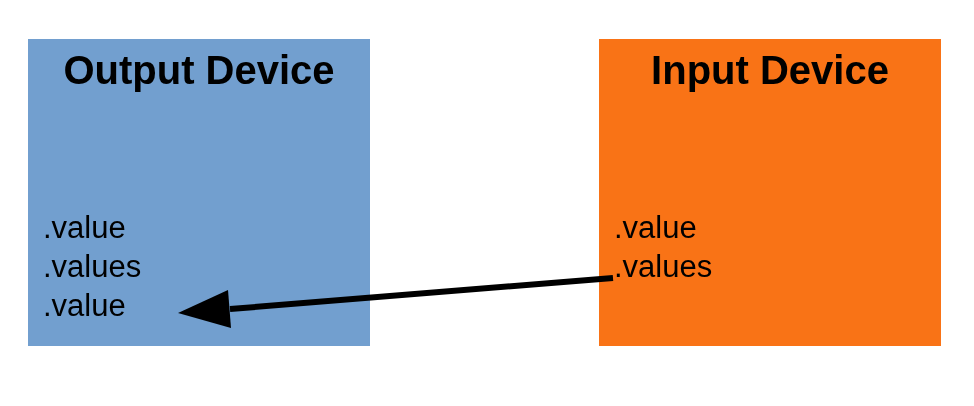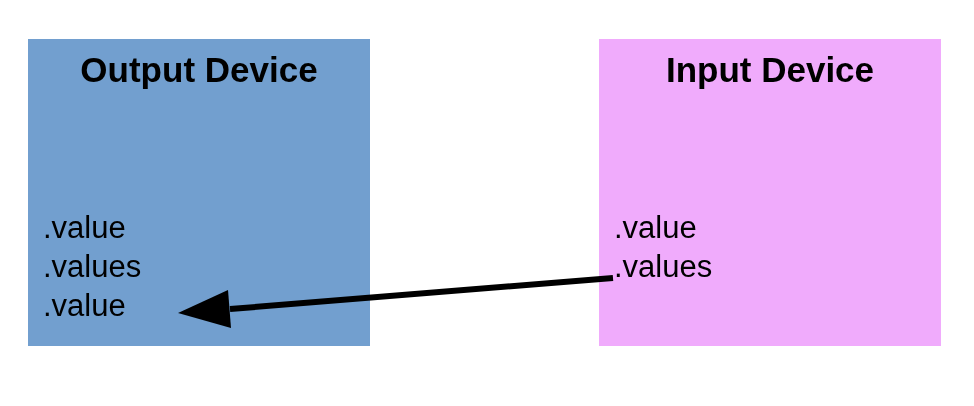--- a/index.html
+++ b/index.html
@@ -20,21 +20,21 @@
     top: 39px;
     width: 342px;
     height: 307px;
     box-sizing: border-box;
   }
   .device-box.left  { left: 28px; }
   .device-box.right { left: 599px; }
   .box-title {
     margin-top: 7px;
     text-align: center;
-    font-size: 35px;
+    font-size: 40px;
     font-weight: bold;
     color: #000000;
     line-height: 48px;
     white-space: nowrap;
   }
   .field-list {
     position: absolute;
     top: 169px;
     left: 15px;
     right: 6px;
@@ -60,21 +60,21 @@
 
   <div class="device-box left" style="background-color: rgb(114, 159, 207);">
     <div class="box-title">Output Device</div>
     <div class="field-list">
       <span class="field-label">.value</span>
       <span class="field-label">.values</span>
       <span class="field-label">.value</span>
     </div>
   </div>
 
-  <div class="device-box right" style="background-color: #f0abfc;">
+  <div class="device-box right" style="background-color: #f97316;">
     <div class="box-title">Input Device</div>
     <div class="field-list">
       <span class="field-label">.value</span>
       <span class="field-label">.values</span>
     </div>
   </div>
 
   <svg class="arrow-svg" width="974" height="406" viewBox="0 0 974 406">
     <line x1="613" y1="278" x2="230" y2="309" stroke-width="6" style="stroke: rgb(0, 0, 0);"></line>
     <polygon points="178,313 228,290 231,328" style="fill: rgb(0, 0, 0);"></polygon>

